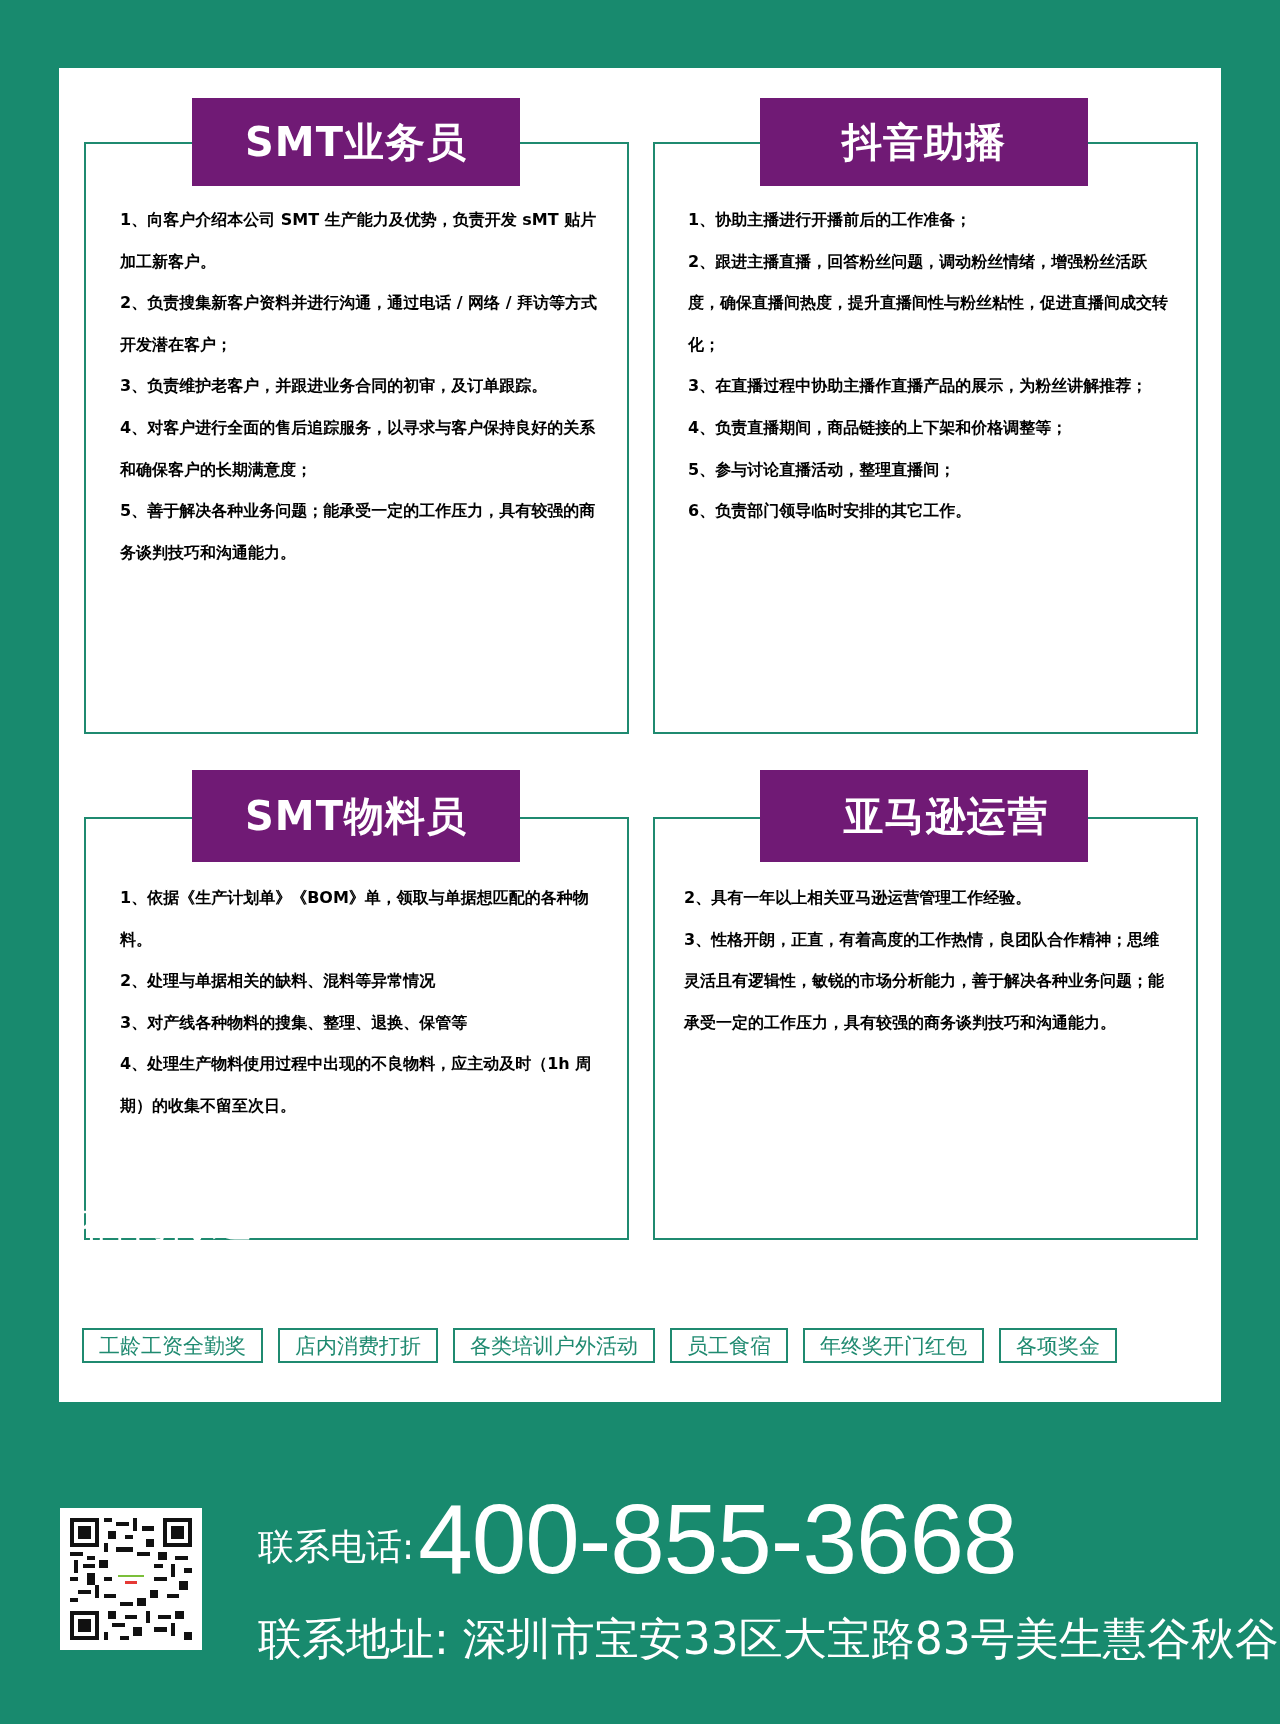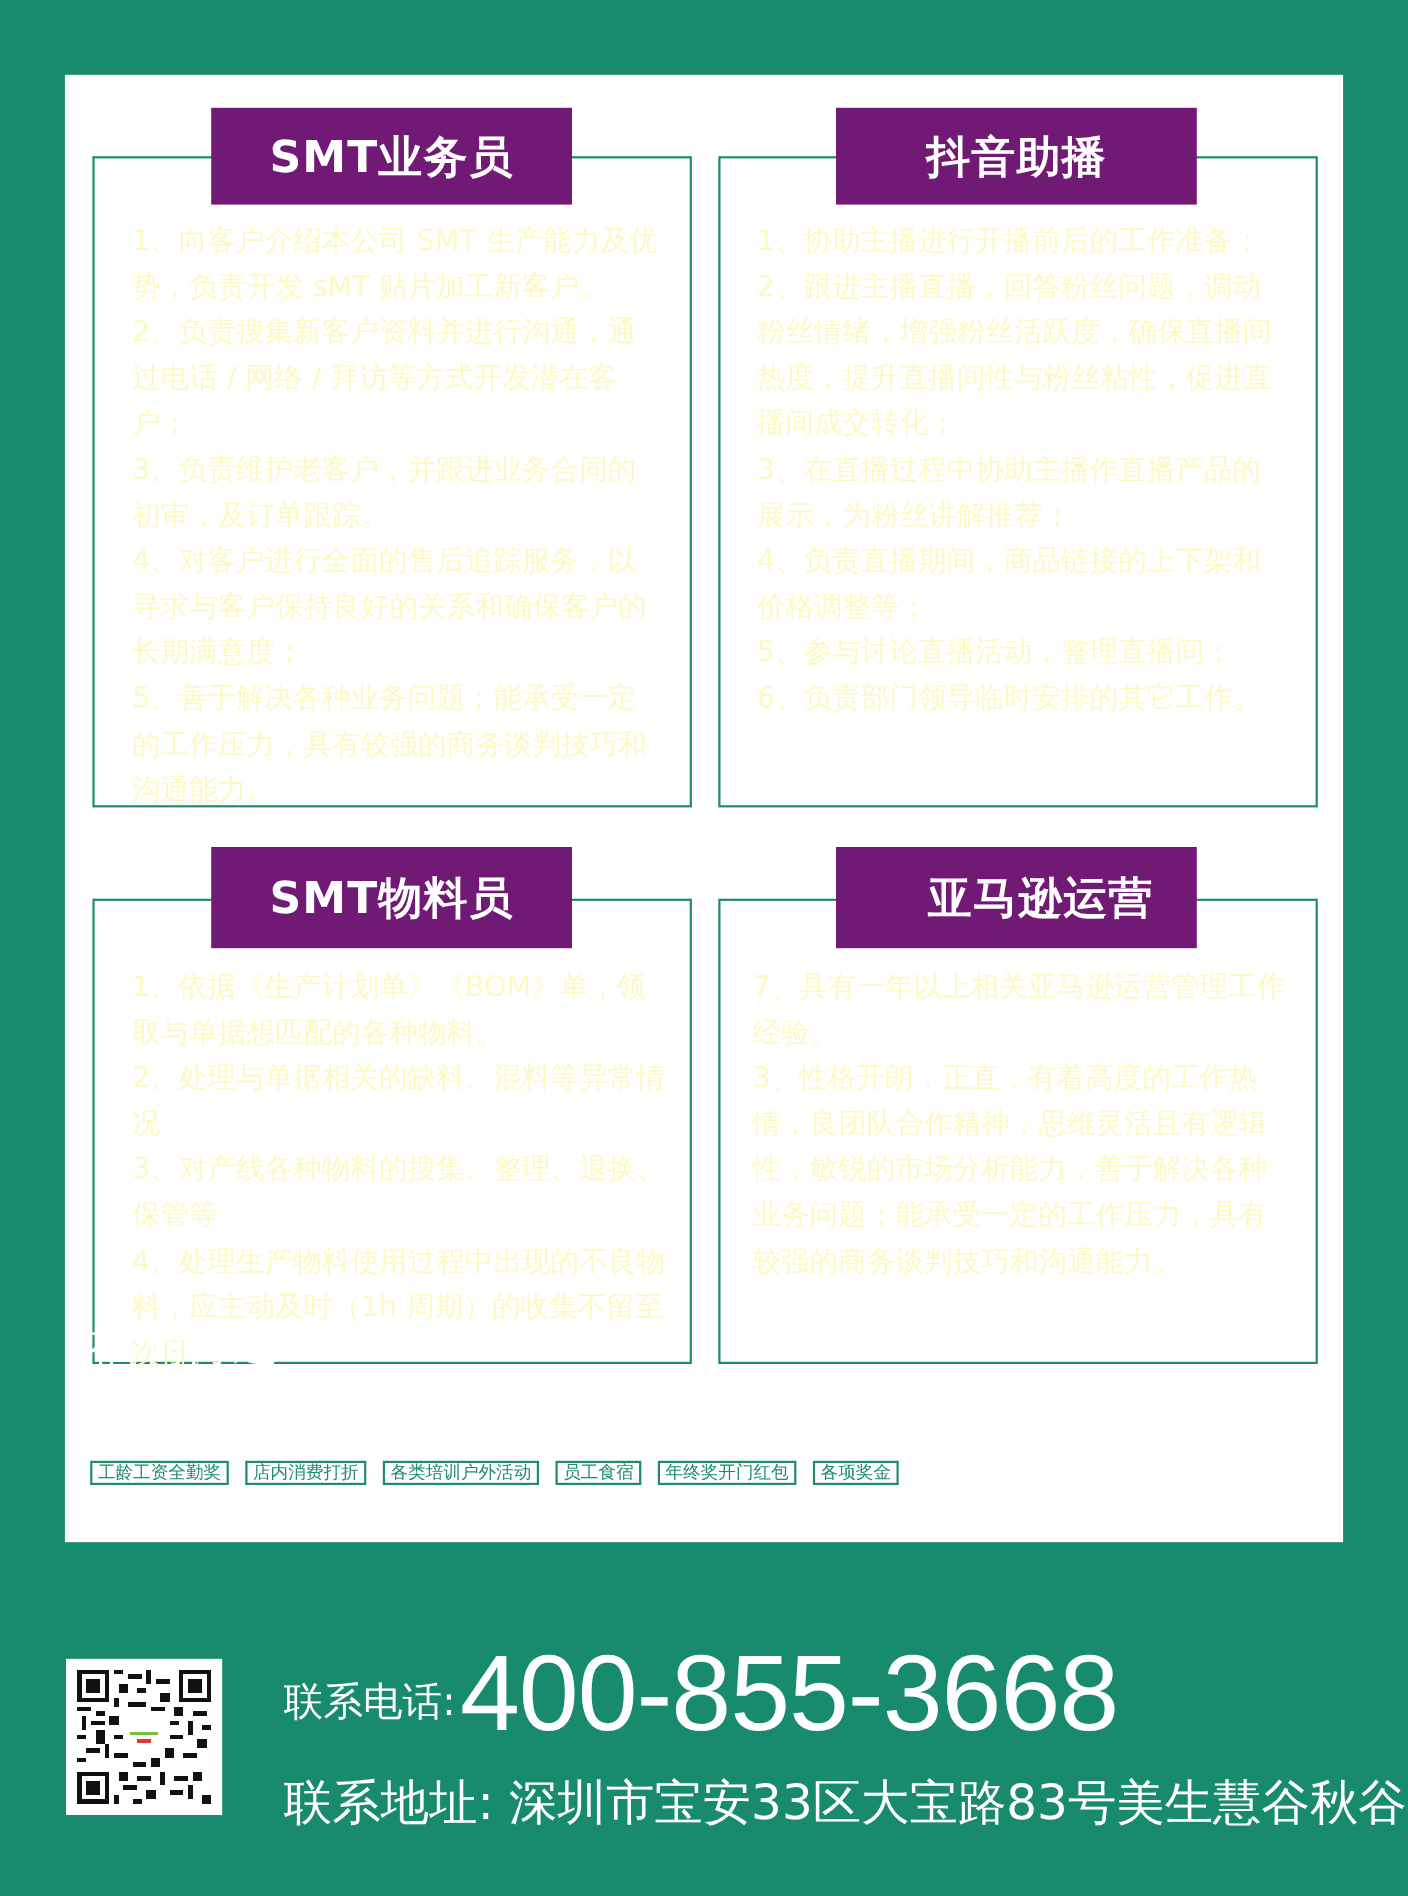--- a/index.html
+++ b/index.html
@@ -28,44 +28,45 @@
     font-size: 40px;
     font-weight: bold;
     display: flex;
     align-items: center;
     justify-content: center;
     letter-spacing: 1px;
     z-index: 2;
   }
   .job-body {
     position: absolute;
-    color: #fef9c3;
-    font-size: 26px;
+    color: #000000;
+    font-size: 16px;
     line-height: 41.6px;
+    font-weight: bold;
   }
   .job-body p { margin: 0; }
   .benefits-title {
     position: absolute;
     left: 82px; top: 1194px;
     font-size: 42px;
     color: #ffffff;
     letter-spacing: 1px;
   }
   .tags {
     position: absolute;
     left: 82px; top: 1328px;
     display: flex;
     gap: 15px;
   }
   .tag {
     border: 2px solid #1f8a70;
     color: #1f8a70;
-    font-size: 16px;
-    height: 22px;
-    padding: 0 5px;
+    font-size: 21px;
+    height: 35px;
+    padding: 0 15px;
     display: flex;
     align-items: center;
     background: #fff;
     white-space: nowrap;
   }
   .qr {
     position: absolute;
     left: 60px; top: 1508px;
     width: 142px; height: 142px;
     background: #fff;
@@ -126,21 +127,21 @@
 <div class="job-body" style="left:120px; top:877px; width:490px;">
   <p>1、依据《生产计划单》《BOM》单，领取与单据想匹配的各种物料。</p>
   <p>2、处理与单据相关的缺料、混料等异常情况</p>
   <p>3、对产线各种物料的搜集、整理、退换、保管等</p>
   <p>4、处理生产物料使用过程中出现的不良物料，应主动及时（1h 周期）的收集不留至次日。</p>
 </div>
 
 <div class="job-box" style="left:653px; top:817px; width:545px; height:423px;"></div>
 <div class="job-tab" style="left:760px; top:770px; width:328px; height:92px;padding-left:44px;">亚马逊运营</div>
 <div class="job-body" style="left:684px; top:877px; width:490px;">
-  <p>7、具有一年以上相关亚马逊运营管理工作经验。</p>
+  <p>2、具有一年以上相关亚马逊运营管理工作经验。</p>
   <p>3、性格开朗，正直，有着高度的工作热情，良团队合作精神；思维灵活且有逻辑性，敏锐的市场分析能力，善于解决各种业务问题；能承受一定的工作压力，具有较强的商务谈判技巧和沟通能力。</p>
 </div>
 
 <div class="benefits-title">福利待遇:</div>
 <div class="tags">
   <div class="tag">工龄工资全勤奖</div>
   <div class="tag">店内消费打折</div>
   <div class="tag">各类培训户外活动</div>
   <div class="tag">员工食宿</div>
   <div class="tag">年终奖开门红包</div>

